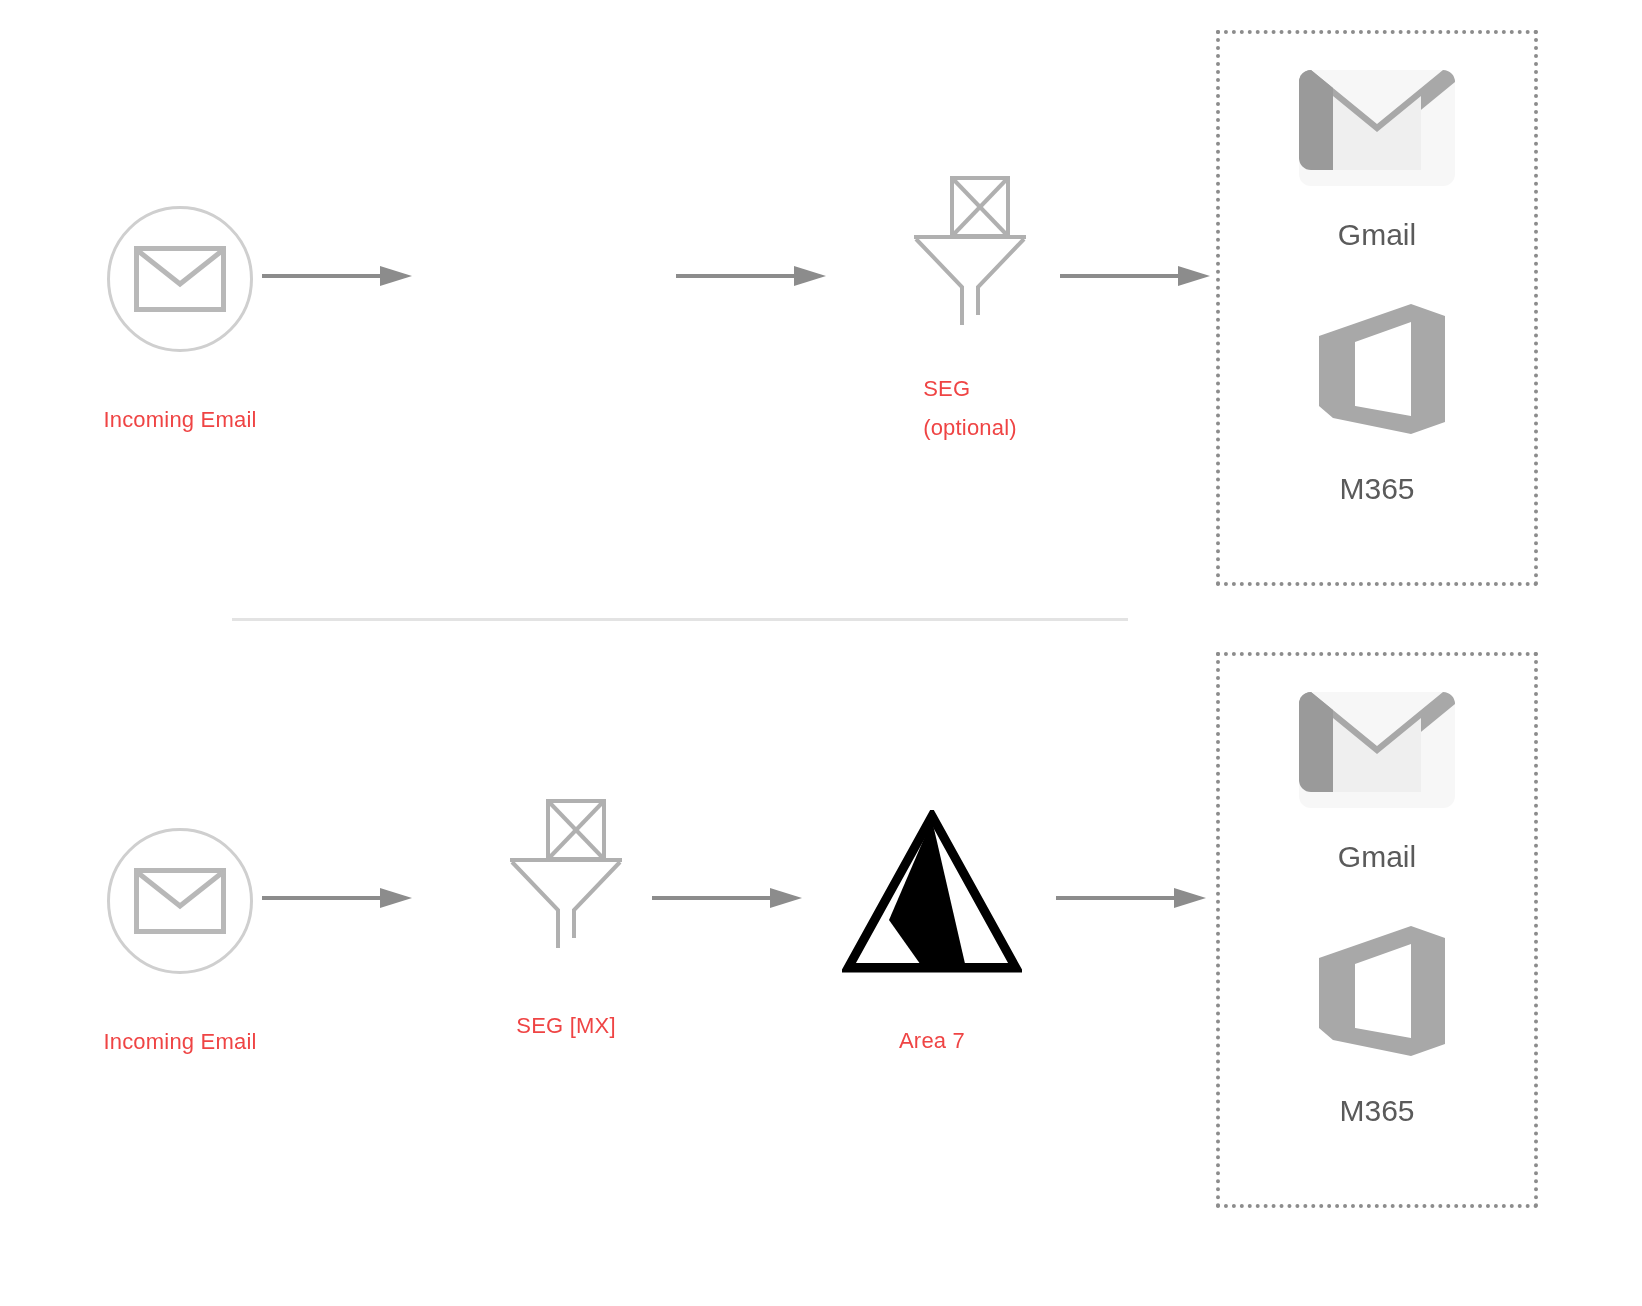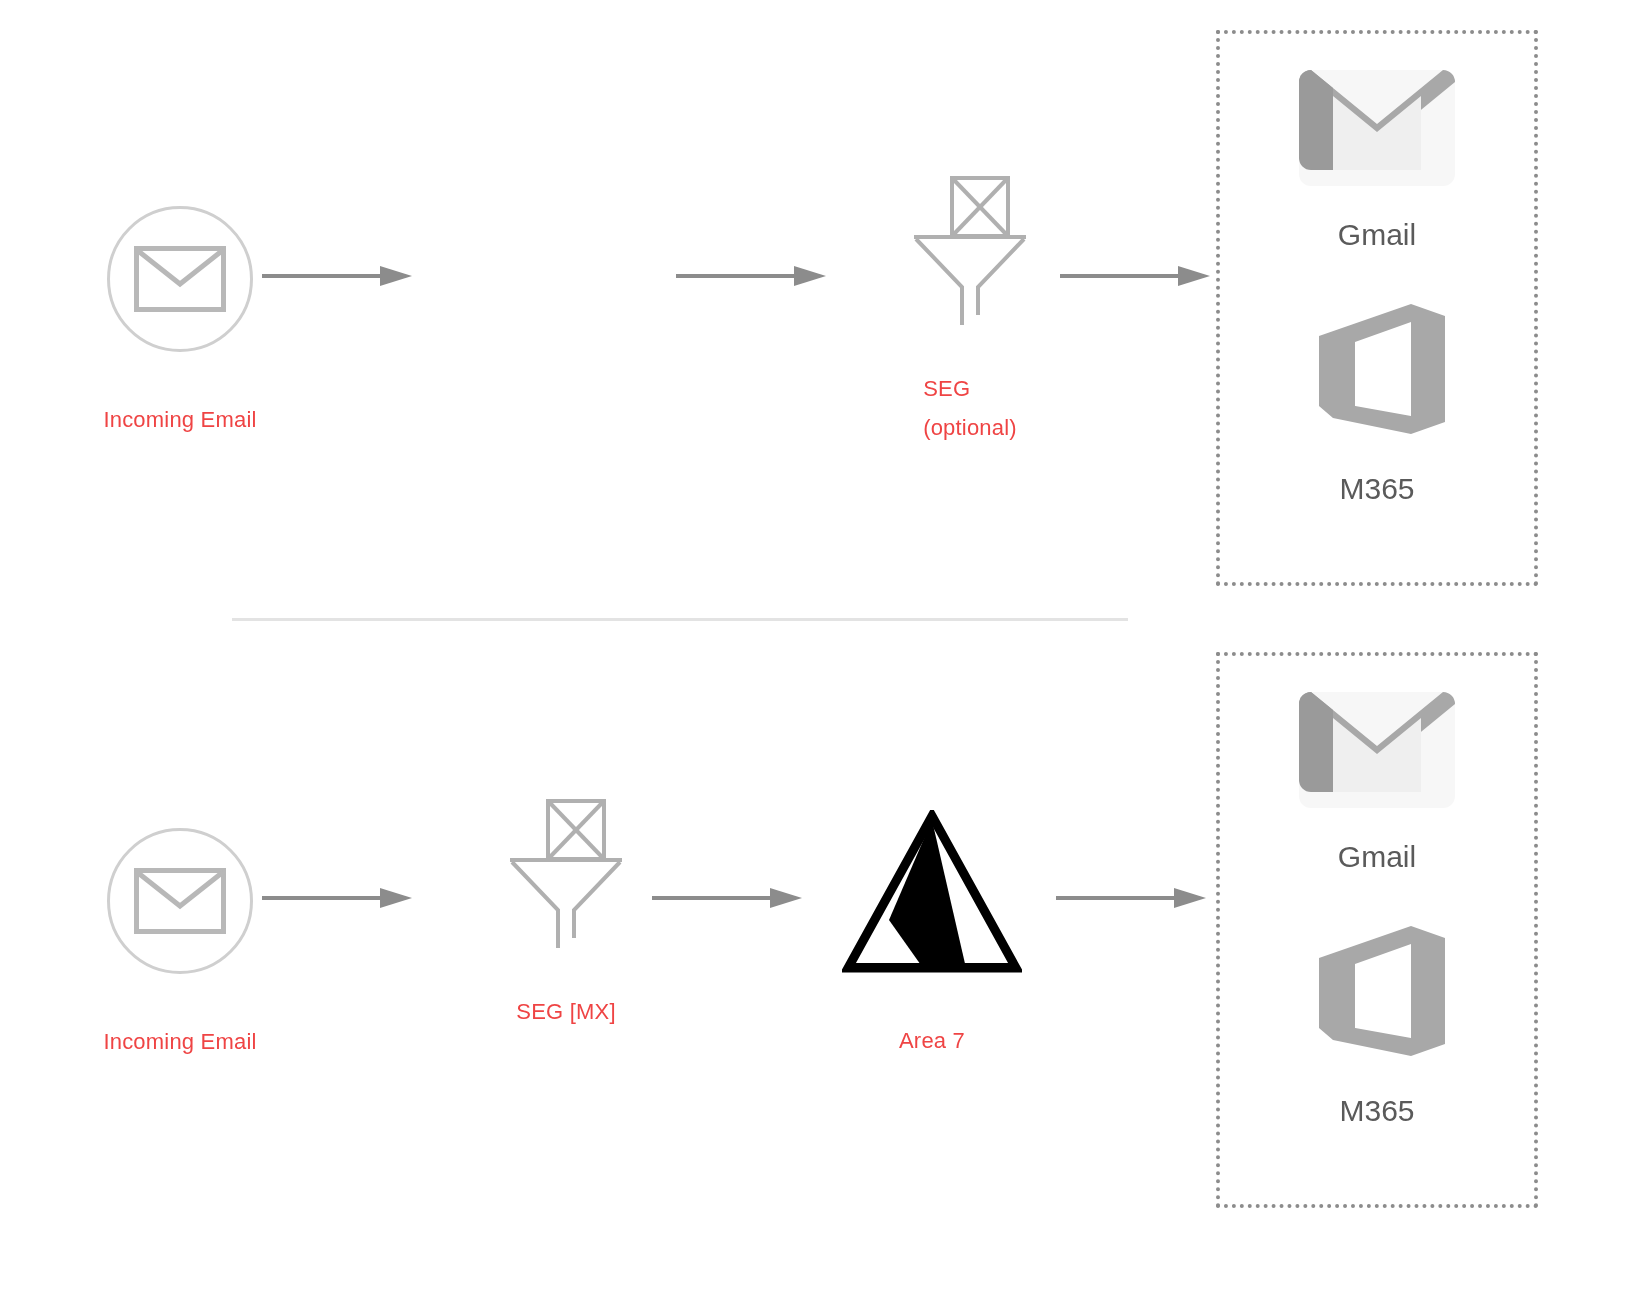--- a/index.html
+++ b/index.html
@@ -168,21 +168,21 @@
     <div>
       <svg width="140" height="152" viewBox="0 0 140 152">
         <rect x="52" y="3" width="56" height="58" fill="none" stroke="#b0b0b0" stroke-width="4"></rect>
         <path d="M54 5 L106 59" fill="none" stroke="#b0b0b0" stroke-width="4"></path>
         <path d="M106 5 L54 59" fill="none" stroke="#b0b0b0" stroke-width="4"></path>
         <line x1="14" y1="62" x2="126" y2="62" stroke="#b0b0b0" stroke-width="4"></line>
         <path d="M16 64 L62 112 L62 150" fill="none" stroke="#b0b0b0" stroke-width="4"></path>
         <path d="M124 64 L78 112 L78 140" fill="none" stroke="#b0b0b0" stroke-width="4"></path>
       </svg>
     </div>
-    <div class="node-label" style="margin-top:38px;">SEG [MX]</div>
+    <div class="node-label" style="margin-top:52px;">SEG [MX]</div>
   </div>
 
   <div class="arrow" style="left:652px; top:886px; width:150px;">
     <svg width="150" height="24" viewBox="0 0 150 24">
       <line x1="0" y1="12" x2="120" y2="12" stroke="#8c8c8c" stroke-width="4"></line>
       <polygon points="118,2 150,12 118,22" fill="#8c8c8c"></polygon>
     </svg>
   </div>
 
   <div class="node" style="left:812px; top:810px; width:240px;">

